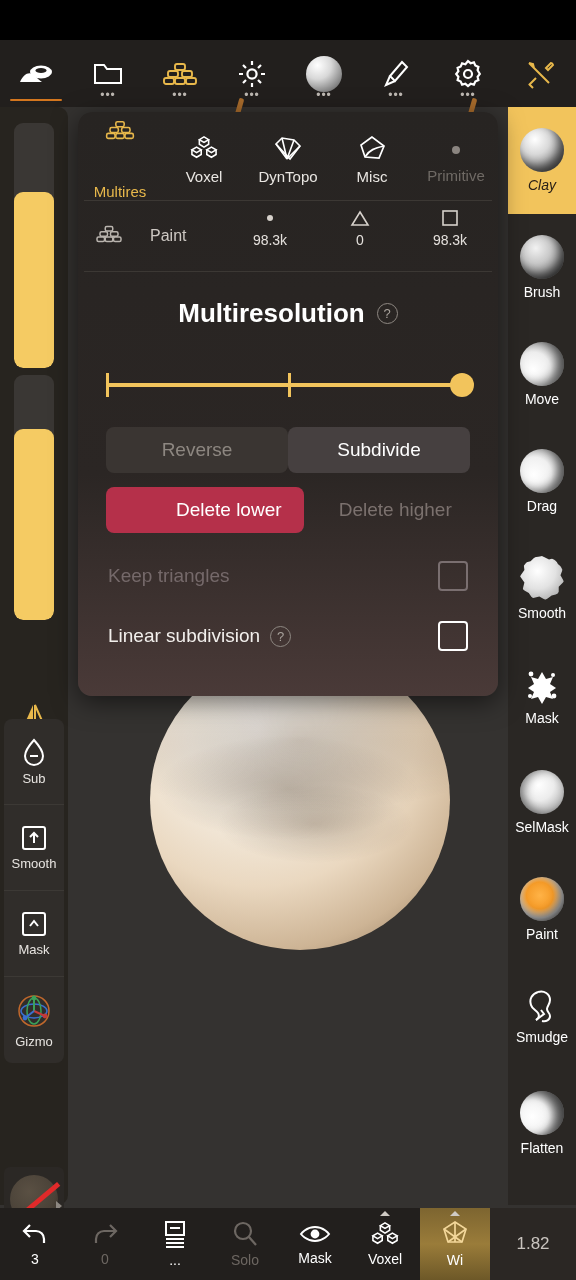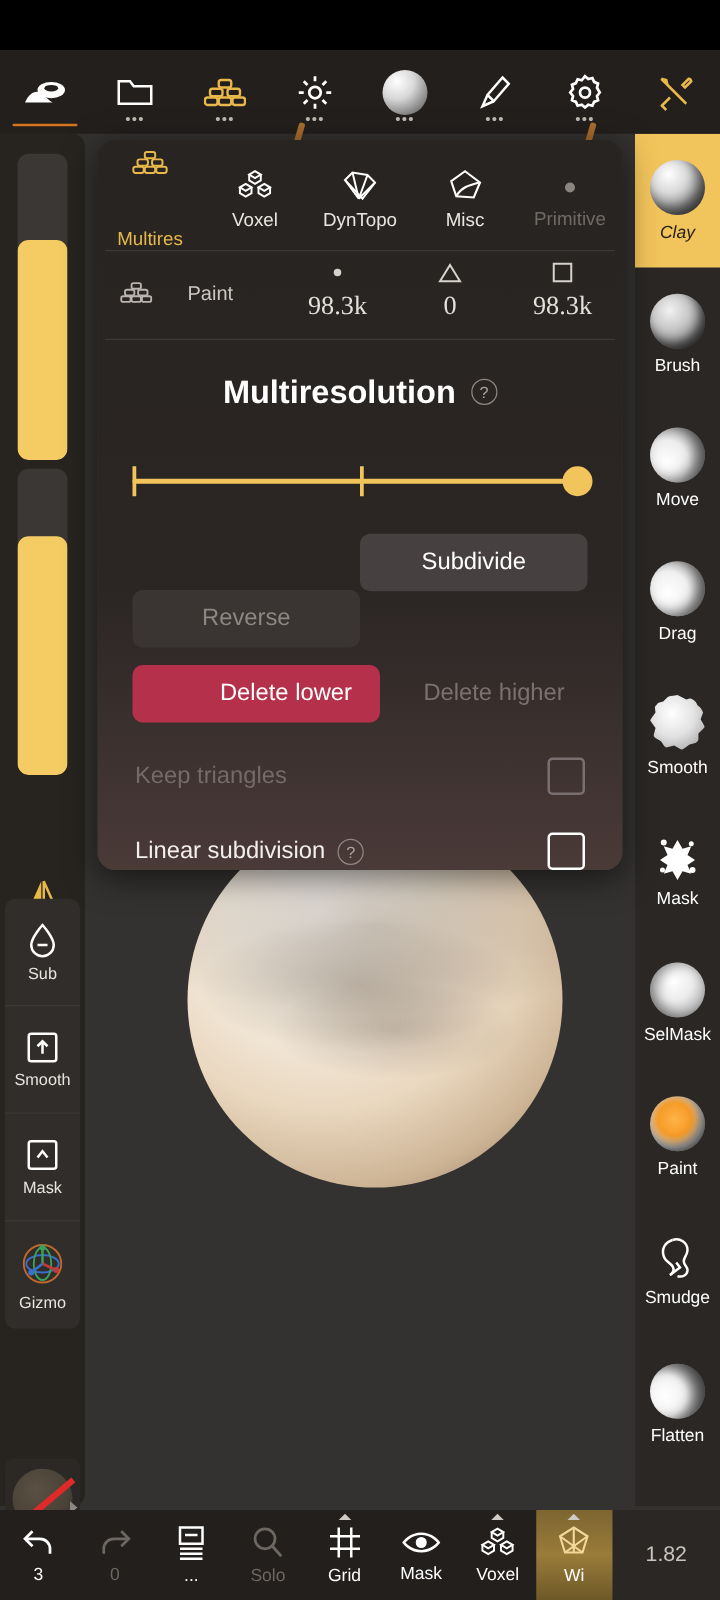--- a/index.html
+++ b/index.html
@@ -167,21 +167,21 @@
   .tab.disabled .tl { color:#6f6a65; }
   .divider { height:1px; background:#3c3834; margin:0 6px; }
 
   .meshrow {
     height:70px; display:flex; align-items:center; padding:0 14px;
     position:relative;
   }
   .mesh-name { font-size:16px; color:#cdc8c3; margin-left:58px; }
   .stats { position:absolute; right:18px; top:8px; display:flex; gap:30px; }
   .stat { width:60px; display:flex; flex-direction:column; align-items:center; gap:5px; }
-  .stat .sv { font-size:21px; color:#e4e0dc;font-family:Liberation Serif, serif; }
+  .stat .sv { font-size:14px; color:#e4e0dc; }
 
   .dlg-title {
     text-align:center; margin-top:26px;
     font-size:26px; font-weight:bold; color:#ffffff;
     display:flex; align-items:center; justify-content:center; gap:12px;
   }
   .qmark {
     width:21px;height:21px;border:1.6px solid #8e8882;border-radius:50%;
     font-size:13px;font-weight:normal;color:#a9a39d;
     display:flex;align-items:center;justify-content:center;
@@ -199,21 +199,21 @@
     position:absolute; right:-4px; top:4px;
     width:24px;height:24px;border-radius:50%; background:#f2c45c;
   }
 
   .btnrow { display:flex; margin:26px 28px 0 28px; gap:0; }
   .btn {
     flex:1 1 0; height:46px; border-radius:8px;
     display:flex; align-items:center; justify-content:center;
     font-size:19px;
   }
-  .btn-ghost { background:#3a3532; color:#8d8781;margin-top:45px; }
+  .btn-ghost { background:#3a3532; color:#8d8781; }
   .btn-soft  { background:#464040; color:#ffffff; }
   .btn-danger{ background:#b5304a; color:#ffffff;padding-left:48px; }
   .btn-dim   { background:transparent; color:#7b716e;margin-left:17px; }
 
   .checkrow {
     display:flex; align-items:center; justify-content:space-between;
     margin:26px 30px 0 30px; height:34px;
   }
   .checkrow .ctext { font-size:19px; display:flex; align-items:center; gap:10px; }
   .ctext.dim { color:#75696a; }
@@ -641,27 +641,20 @@
     </div>
 
     <div class="bitem dim">
       <svg width="28" height="28" viewBox="0 0 28 28" fill="none" stroke="#6d6762" stroke-width="2.2">
         <circle cx="12" cy="11" r="8"></circle>
           <path d="M18 17l7 8"></path>
         </svg>
       <span class="blbl">Solo</span>
     </div>
 
-    <div class="bitem">
-      <span class="uparrow"></span>
-      <svg width="28" height="28" viewBox="0 0 28 28" fill="none" stroke="#fff" stroke-width="2">
-        <path d="M9 2v24M19 2v24M2 9h24M2 19h24"></path>
-        </svg>
-      <span class="blbl">Grid</span>
-    </div>
 
     <div class="bitem">
       <svg width="32" height="24" viewBox="0 0 32 24" fill="none" stroke="#fff" stroke-width="2">
         <path d="M2 12s5-7 14-7 14 7 14 7-5 7-14 7S2 12 2 12z"></path>
         <circle cx="16" cy="12" r="4.4" fill="#fff" stroke="none"></circle>
         </svg>
       <span class="blbl">Mask</span>
     </div>
 
     <div class="bitem">

